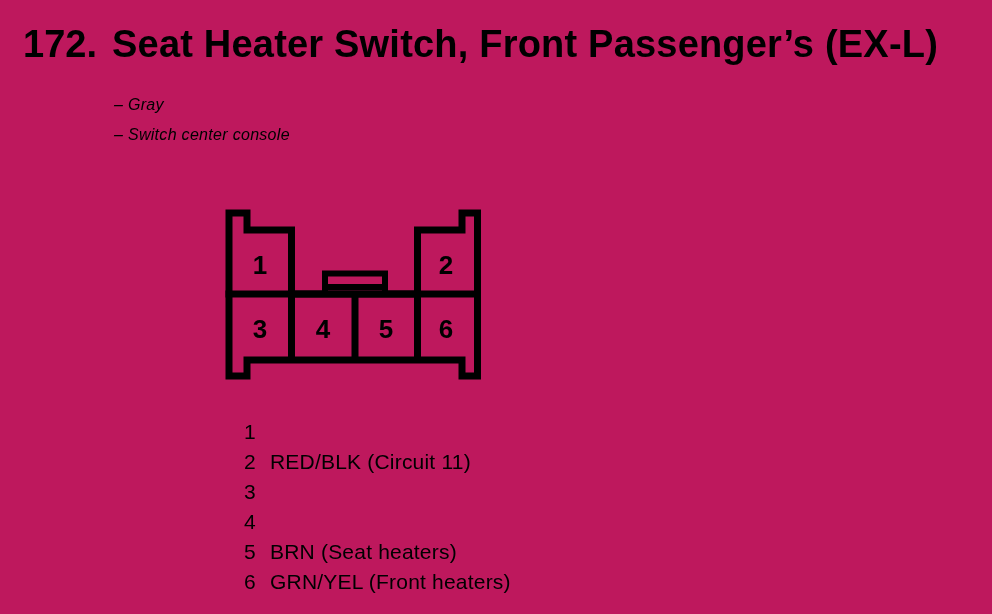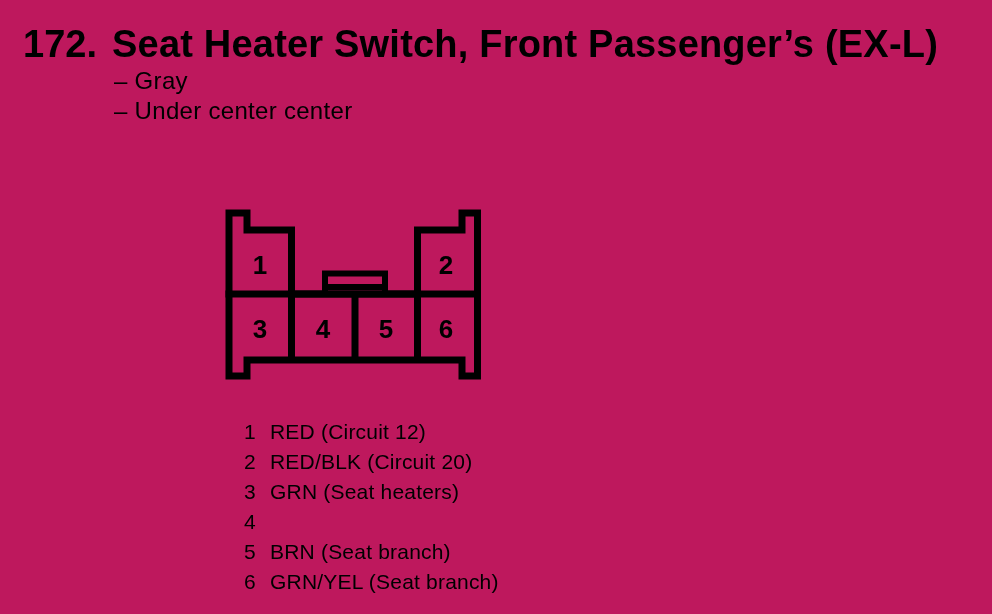--- a/index.html
+++ b/index.html
@@ -27,25 +27,26 @@
     top: 25px;
     font-size: 38px;
     font-weight: bold;
     line-height: 1;
     letter-spacing: 0.2px;
     white-space: nowrap;
   }
   .details {
     position: absolute;
     left: 114px;
-    top: 66px;
-    font-size: 24px;
+    top: 90px;
+    font-size: 16px;
     line-height: 29.5px;
     letter-spacing: 0.3px;
     white-space: nowrap;
+    font-style: italic;
   }
   .connector-svg {
     position: absolute;
     left: 220px;
     top: 200px;
   }
   .legend {
     position: absolute;
     left: 244px;
     top: 417px;
@@ -68,21 +69,21 @@
 <body>
 
 <div class="page">
 
   <span class="section-number">172.</span>
 
   <span class="page-title">Seat Heater Switch, Front Passenger’s (EX-L)</span>
 
   <div class="details">
     <div>– Gray</div>
-    <div>– Under center center</div>
+    <div>– Switch center console</div>
   </div>
 
   <svg class="connector-svg" width="266" height="184" viewBox="220 198 266 184" xmlns="http://www.w3.org/2000/svg">
 
     <path d="M 229 211 H 247 V 228 H 291.5 V 292 H 417.5 V 228 H 462 V 211 H 477.5 V 374 H 462 V 358 H 247 V 374 H 229 Z" fill="none" stroke="#000000" stroke-width="7" stroke-linejoin="miter"></path>
 
     <line x1="225.5" y1="292" x2="481" y2="292" stroke="#000000" stroke-width="7"></line>
 
     <line x1="291.5" y1="292" x2="291.5" y2="358" stroke="#000000" stroke-width="7"></line>
     <line x1="355" y1="292" x2="355" y2="358" stroke="#000000" stroke-width="7"></line>
@@ -95,36 +96,34 @@
     <text class="pin-label" x="446" y="272" text-anchor="middle" fill="#000000">2</text>
     <text class="pin-label" x="260" y="336" text-anchor="middle" fill="#000000">3</text>
     <text class="pin-label" x="323" y="336" text-anchor="middle" fill="#000000">4</text>
     <text class="pin-label" x="386" y="336" text-anchor="middle" fill="#000000">5</text>
     <text class="pin-label" x="446" y="336" text-anchor="middle" fill="#000000">6</text>
   </svg>
 
   <ol class="legend">
     <li>
       <span class="pin-num">1</span>
-      <span>RED (Circuit 12)</span>
     </li>
     <li>
       <span class="pin-num">2</span>
-      <span>RED/BLK (Circuit 20)</span>
+      <span>RED/BLK (Circuit 11)</span>
     </li>
     <li>
       <span class="pin-num">3</span>
-      <span>GRN (Seat heaters)</span>
     </li>
     <li>
       <span class="pin-num">4</span>
     </li>
     <li>
       <span class="pin-num">5</span>
-      <span>BRN (Seat branch)</span>
+      <span>BRN (Seat heaters)</span>
     </li>
     <li>
       <span class="pin-num">6</span>
-      <span>GRN/YEL (Seat branch)</span>
+      <span>GRN/YEL (Front heaters)</span>
     </li>
   </ol>
 
 </div>
 
 </body></html>

